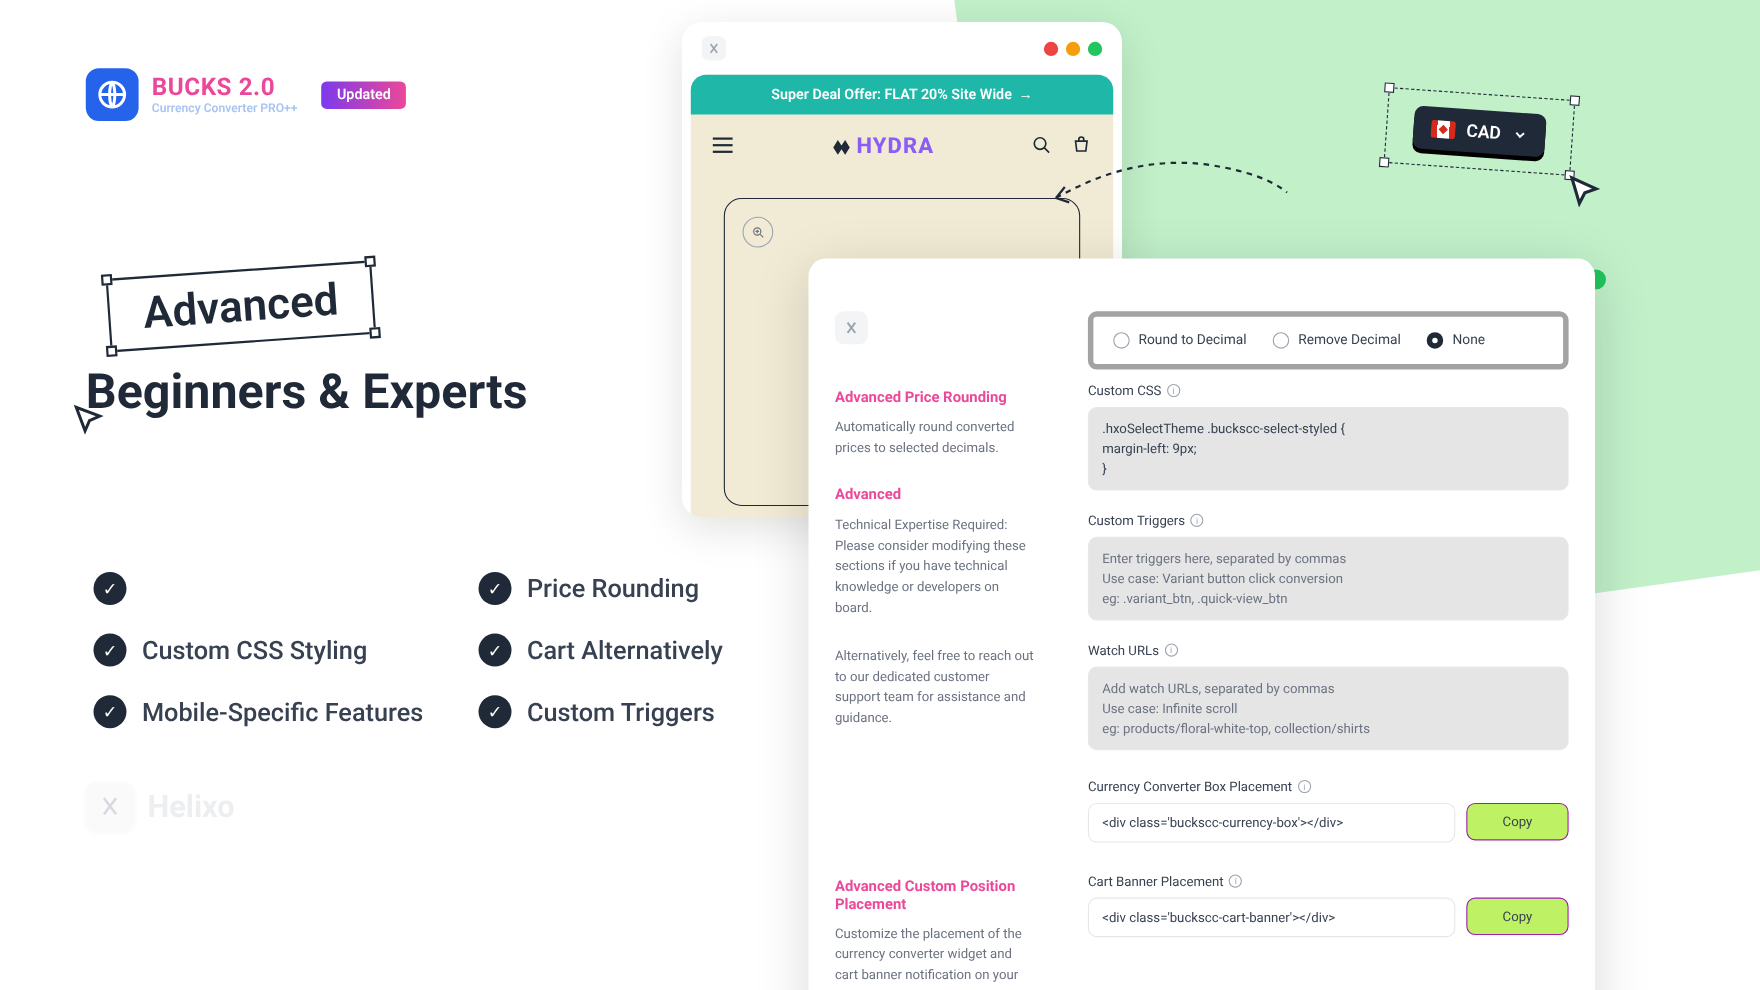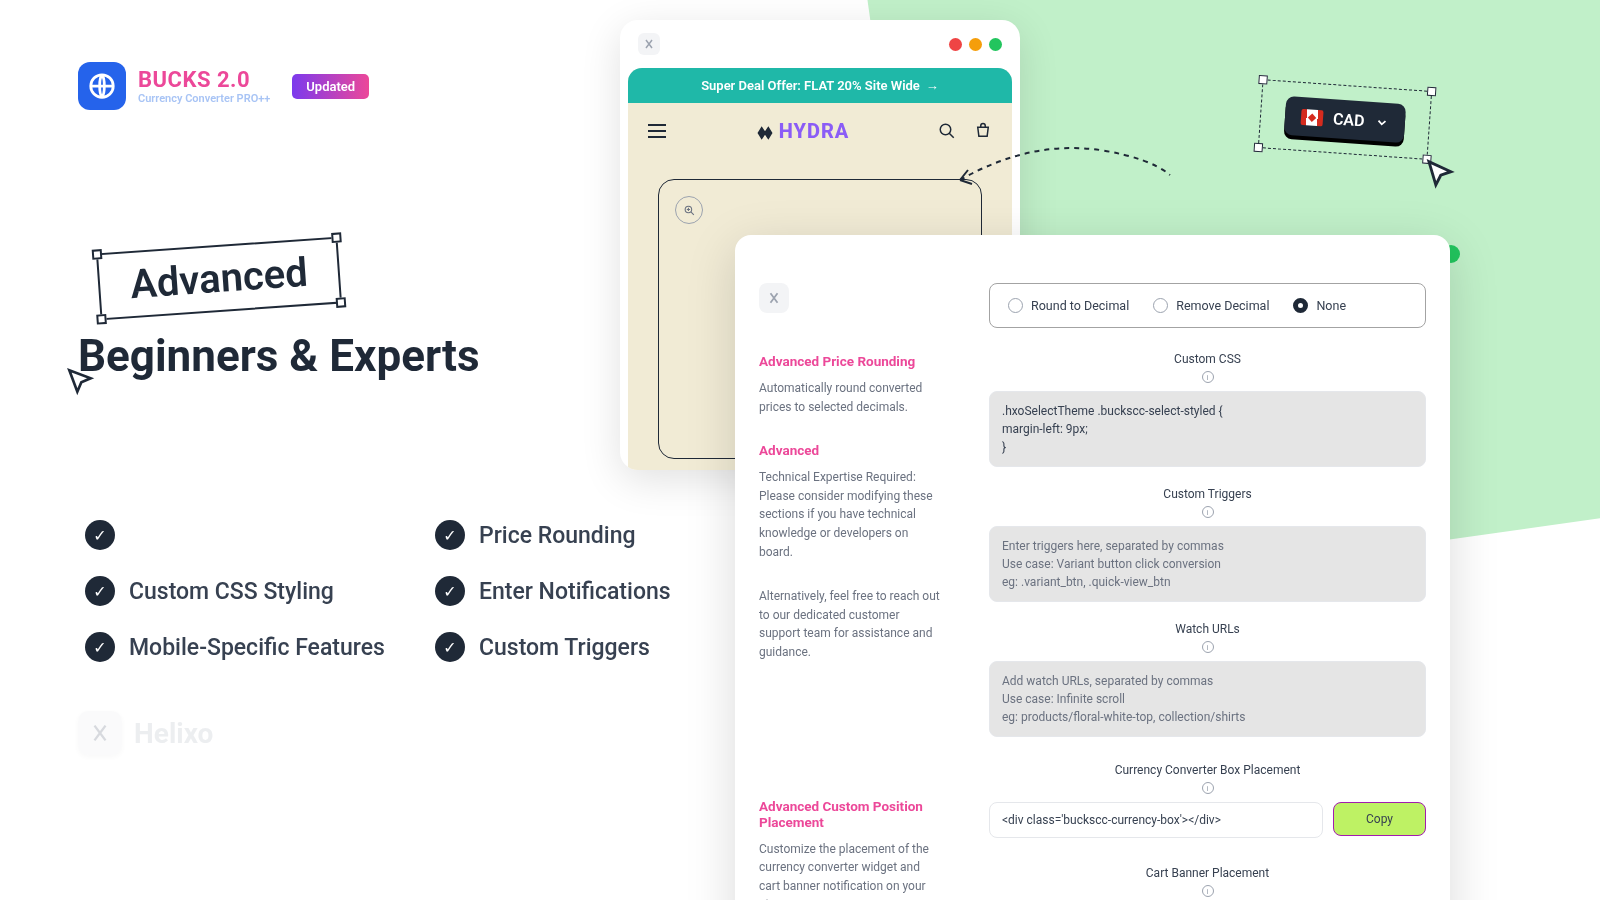--- a/index.html
+++ b/index.html
@@ -75,25 +75,25 @@
 .big-traffic { position: absolute; top: 245px; right: 140px; display: flex; gap: 10px; z-index: 3;}
 .big-traffic span { width: 18px; height: 18px; border-radius: 50%; }
 
 
 .panel { position: absolute; top: 235px; left: 735px; width: 715px; background: #fff; border-radius: 16px; box-shadow: 0 12px 50px rgba(0,0,0,0.15); z-index: 3; padding: 28px 0 18px; display: flex; }
 .panel-left { width: 230px; padding: 20px 24px 0; }
 .panel-icon { width: 30px; height: 30px; background: #f3f4f6; border-radius: 8px; margin-bottom: 40px; display:flex; align-items:center; justify-content:center; }
 .p-heading { font-size: 13.5px; font-weight: 700; color: #ec4899; margin-bottom: 10px; }
 .p-desc { font-size: 12px; color: #6b7280; line-height: 1.55; margin-bottom: 26px; }
 .panel-right { flex: 1; padding: 20px 24px 0; }
-.radio-row { border: 1px solid #a3a3a3; border-radius: 8px; padding: 14px 10px; display: flex; gap: 8px; margin-bottom: 24px; }
+.radio-row { border: 5px solid #a3a3a3; border-radius: 8px; padding: 14px 10px; display: flex; gap: 8px; margin-bottom: 12px; }
 .radio-item { display: flex; align-items: center; gap: 8px; font-size: 12.5px; color: #374151; padding: 0 8px; cursor:pointer;}
 .radio { width: 15px; height: 15px; border: 1.5px solid #9ca3af; border-radius: 50%; }
 .radio.sel { border: 5px solid #1f2937; width:15px; height:15px; }
-.field-label { font-size: 12px; color: #374151; margin-bottom: 8px; display: flex; align-items: center; gap: 5px; flex-direction: column; }
+.field-label { font-size: 12px; color: #374151; margin-bottom: 8px; display: flex; align-items: center; gap: 5px; }
 .info { width: 12px; height: 12px; border: 1px solid #9ca3af; border-radius: 50%; display: inline-flex; align-items: center; justify-content: center; font-size: 8px; color: #9ca3af; }
 .textbox { border: 1px solid #e5e7eb; border-radius: 8px; padding: 10px 12px; font-size: 12px; color: #6b7280; margin-bottom: 20px; line-height: 1.5; font-family: inherit; white-space: pre-line; min-height: 50px; background:#e5e5e5;}
 .code-row { display: flex; gap: 10px; margin-bottom: 28px; align-items:flex-start;}
 .code-box { flex: 1; border: 1px solid #e5e7eb; border-radius: 8px; padding: 10px 12px; font-size: 12px; color: #374151; }
 .copy-btn { border: 1px solid #a21caf; background: #bef264; border-radius: 8px; padding: 9px 32px; font-size: 12px; color: #374151; cursor: pointer; }
 
 
 .dash-arrow { position: absolute; top: 130px; left: 950px; z-index: 3; }
 
 svg.cursor-svg { stroke: #1f2937; stroke-width: 2; fill: #fff; }
@@ -135,21 +135,21 @@
   <div class="feature">
       <div class="check-badge">✓</div>
       <div class="feature-text">Price Rounding</div>
     </div>
   <div class="feature">
       <div class="check-badge">✓</div>
       <div class="feature-text">Custom CSS Styling</div>
     </div>
   <div class="feature">
       <div class="check-badge">✓</div>
-      <div class="feature-text">Enter Notifications</div>
+      <div class="feature-text">Cart Alternatively</div>
     </div>
   <div class="feature">
       <div class="check-badge">✓</div>
       <div class="feature-text">Mobile-Specific Features</div>
     </div>
   <div class="feature">
       <div class="check-badge">✓</div>
       <div class="feature-text">Custom Triggers</div>
     </div>
 </div>

